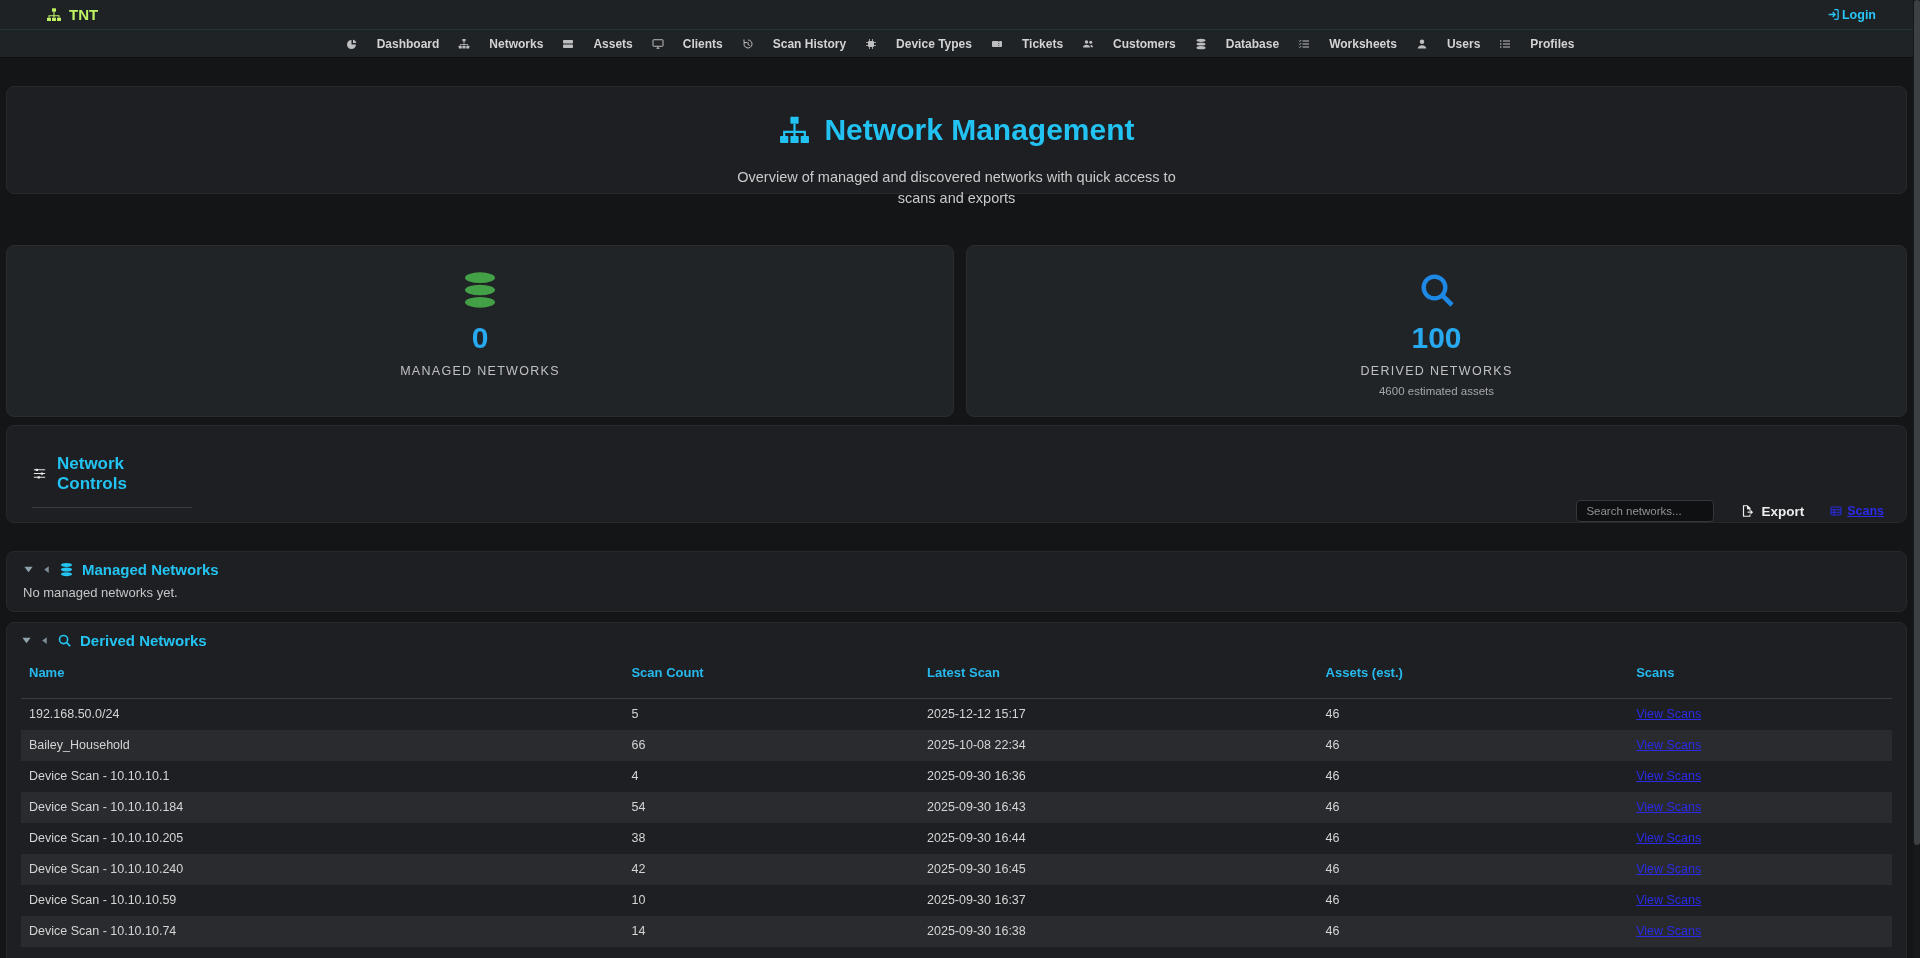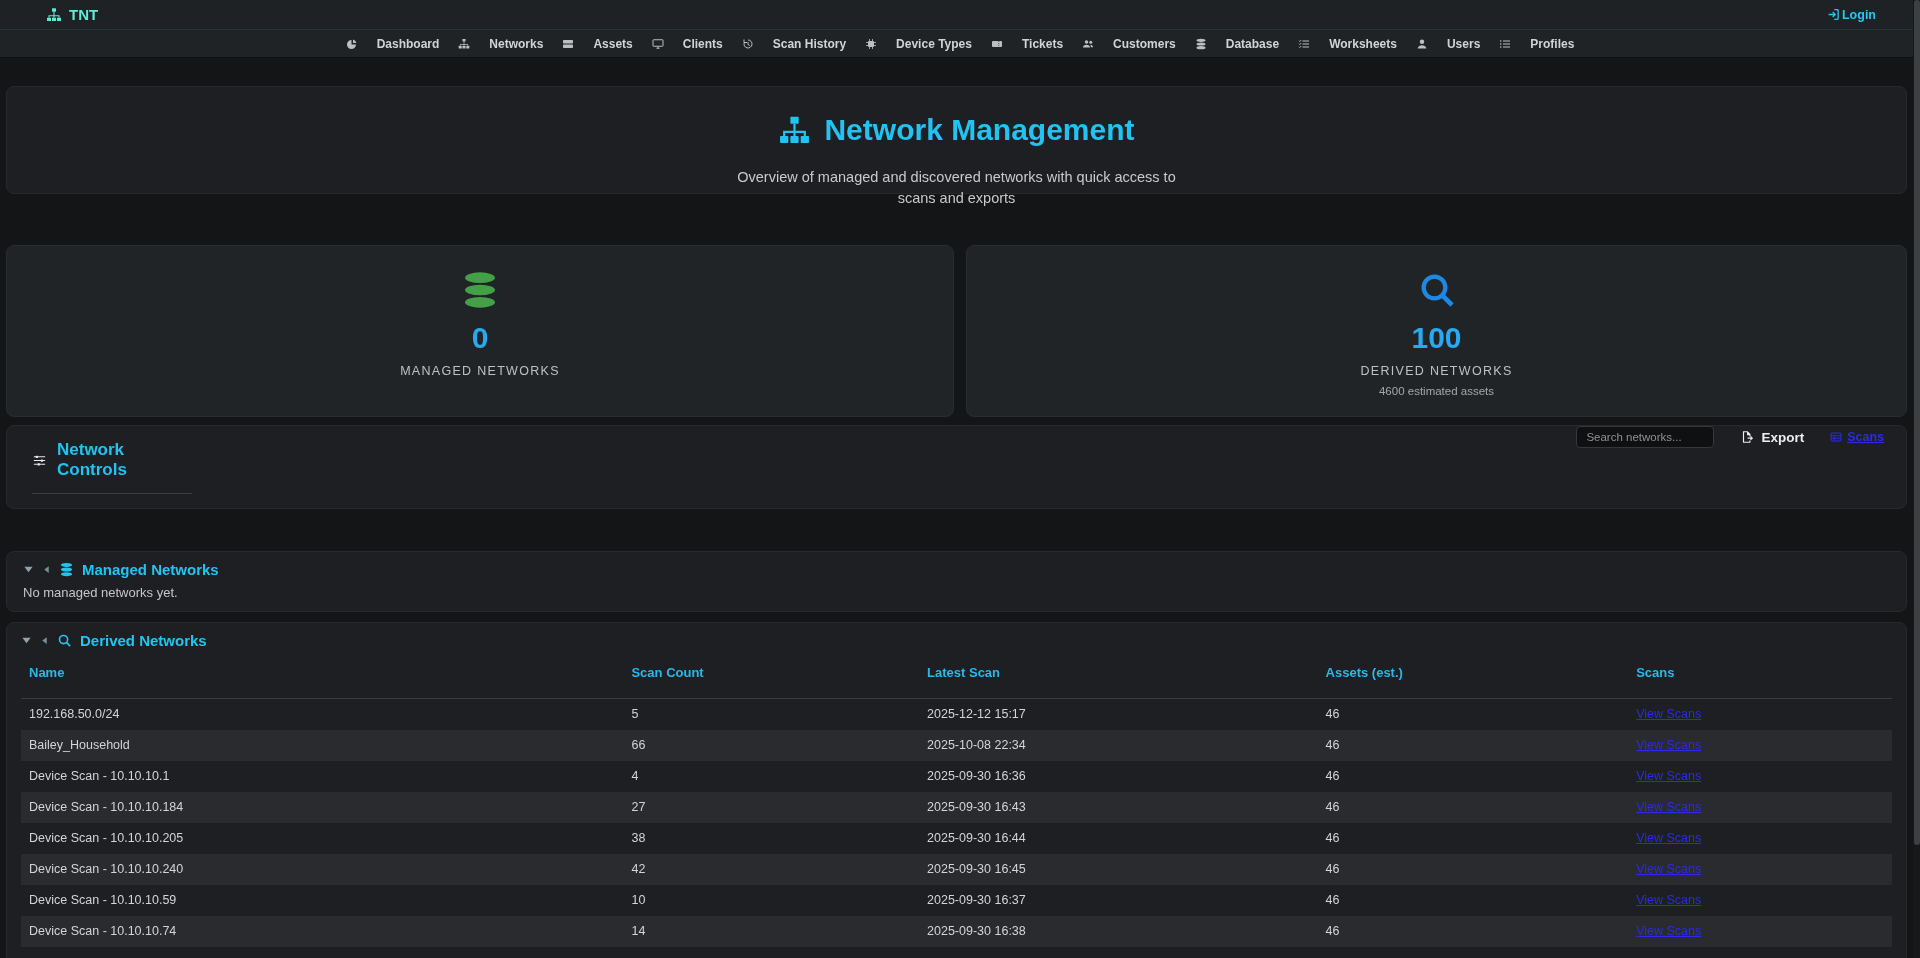--- a/index.html
+++ b/index.html
@@ -10,21 +10,21 @@
     font-family:"Liberation Sans", sans-serif;
   }
   svg.ic { width:1em; height:1em; display:block; }
 
   
   .topbar {
     height:30px; background:#1f2225; border-bottom:1px solid #24343c;
     display:flex; align-items:center; justify-content:space-between;
     padding:0 44px 0 46px;
   }
-  .brand { display:flex; align-items:center; gap:7px; color:#5eead4; font-weight:bold; font-size:15px; }
+  .brand { display:flex; align-items:center; gap:7px; color:#bef264; font-weight:bold; font-size:15px; }
   .brand .bi { font-size:16px; }
   .login  { display:flex; align-items:center; gap:2px; color:#29c5f5; font-weight:bold; font-size:12.5px; text-decoration:none; cursor:pointer; }
   .login .bi { font-size:13px; }
 
   
   .navbar {
     height:28px; background:#202326; border-bottom:1px solid #0e0f10;
     display:flex; align-items:center; justify-content:center; gap:19px;
   }
   .nav-item { display:flex; align-items:center; gap:19px; font-size:12px; font-weight:600; color:#d2d3d4; cursor:pointer; white-space:nowrap; }
@@ -47,21 +47,21 @@
   .stat-card { position:absolute; top:245px; height:172px; background:#212427; border:1px solid #2a2c2f;
                border-radius:8px; text-align:center; padding-top:24px; }
   .stat-card.left  { left:6px;  width:948px; }
   .stat-card.right { left:966px; width:941px; }
   .stat-icon { font-size:40px; height:40px; display:flex; justify-content:center; }
   .stat-value { margin-top:13px; font-size:30px; font-weight:bold; color:#28aaf0; line-height:1; }
   .stat-label { margin-top:11px; font-size:12.5px; letter-spacing:1.3px; color:#bfc0c2; }
   .stat-sub   { margin-top:7px;  font-size:11.5px; color:#a5a6a8; }
 
   
-  .controls-panel { top:425px; height:84px; display:flex; align-items:flex-start; justify-content:space-between;
+  .controls-panel { top:425px; height:98px; display:flex; align-items:flex-end; justify-content:space-between;
                     padding:0 22px 0 25px; }
   .nc-left { display:inline-block; }
   .nc-title { display:flex; align-items:center; gap:10px; font-size:17px; font-weight:bold; color:#22c3f2;
               padding-bottom:13px; border-bottom:1px solid #3a3c3e; width:160px; }
   .nc-title .ci { color:#e8e9ea; font-size:15px; }
   .nc-right { display:flex; align-items:center; gap:20px; }
   .search-input {
     width:138px; height:22px; background:#0f1012; border:1px solid #35373c; border-radius:4px;
     color:#cfd0d1; font-size:11.5px; padding:0 9px; outline:none;
     font-family:"Liberation Sans", sans-serif;
@@ -411,21 +411,21 @@
   <tr>
     <td>Device Scan - 10.10.10.1</td>
     <td>4</td>
     <td>2025-09-30 16:36</td>
     <td>46</td>
     <td><a class="view-link">View Scans</a></td>
   </tr>
 
   <tr>
     <td>Device Scan - 10.10.10.184</td>
-    <td>27</td>
+    <td>54</td>
     <td>2025-09-30 16:43</td>
     <td>46</td>
     <td><a class="view-link">View Scans</a></td>
   </tr>
 
   <tr>
     <td>Device Scan - 10.10.10.205</td>
     <td>38</td>
     <td>2025-09-30 16:44</td>
     <td>46</td>

